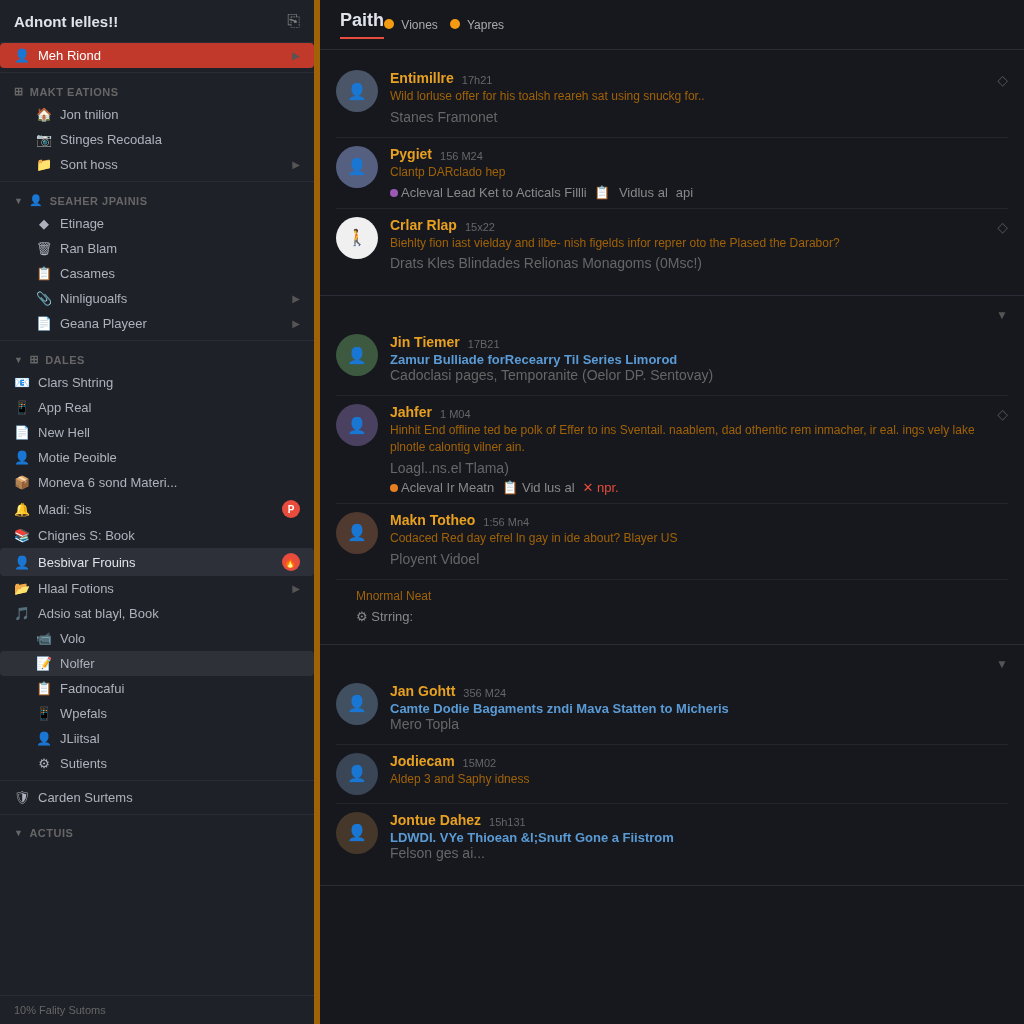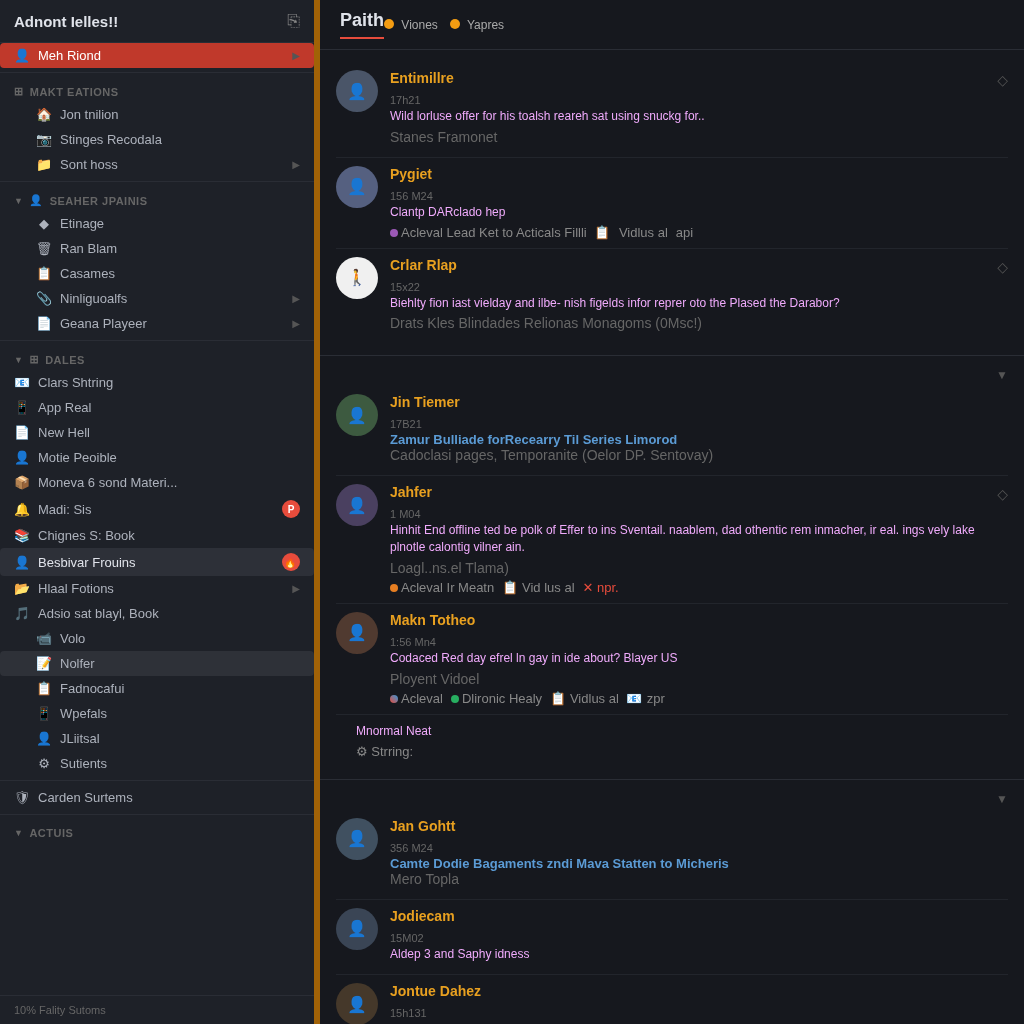--- a/index.html
+++ b/index.html
@@ -192,38 +192,37 @@
     }
     .avatar.silhouette {
       background: #f0f0f0;
       color: #333;
     }
 
     .feed-body { flex: 1; min-width: 0; }
 
     .feed-header-row {
       display: flex;
-      align-items: flex-start;
+      align-items: flex-end;
       gap: 8px;
       margin-bottom: 2px;
-      flex-direction: column;
     }
     .feed-name {
       font-weight: 700;
       font-size: 14px;
       color: #e8a020;
     }
     .feed-time {
       font-size: 11px;
       color: #666;
     }
 
     .feed-text {
       font-size: 12px;
-      color: #f0abfc;
+      color: #a16207;
       line-height: 1.4;
       margin-bottom: 4px;
     }
     .feed-subtext {
       font-size: 14px;
       color: #666;
       margin-bottom: 4px;
     }
     .feed-tags {
       display: flex;
@@ -532,26 +531,20 @@
 
       <div class="feed-item">
         <div class="avatar" style="background:#503a30;">👤</div>
         <div class="feed-body">
           <div class="feed-header-row">
             <span class="feed-name">Makn Totheo</span>
             <span class="feed-time">1:56 Mn4</span>
           </div>
           <div class="feed-text">Codaced Red day efrel ln gay in ide about? Blayer US</div>
           <div class="feed-subtext">Ployent Vidoel</div>
-          <div class="feed-tags">
-            <span><span class="tag-dot multicolor"></span><span>Acleval</span></span>
-            <span><span class="tag-dot green"></span><span>Dlironic Healy</span></span>
-            <span>📋 <span>Vidlus al</span></span>
-            <span>📧 <span>zpr</span></span>
-          </div>
         </div>
       </div>
 
       <div class="feed-item" style="padding-left:20px;">
         <div class="feed-body">
           <div class="feed-text">Mnormal Neat</div>
           <div class="feed-tags">
             <span>⚙ <span>Strring:</span></span>
           </div>
         </div>

